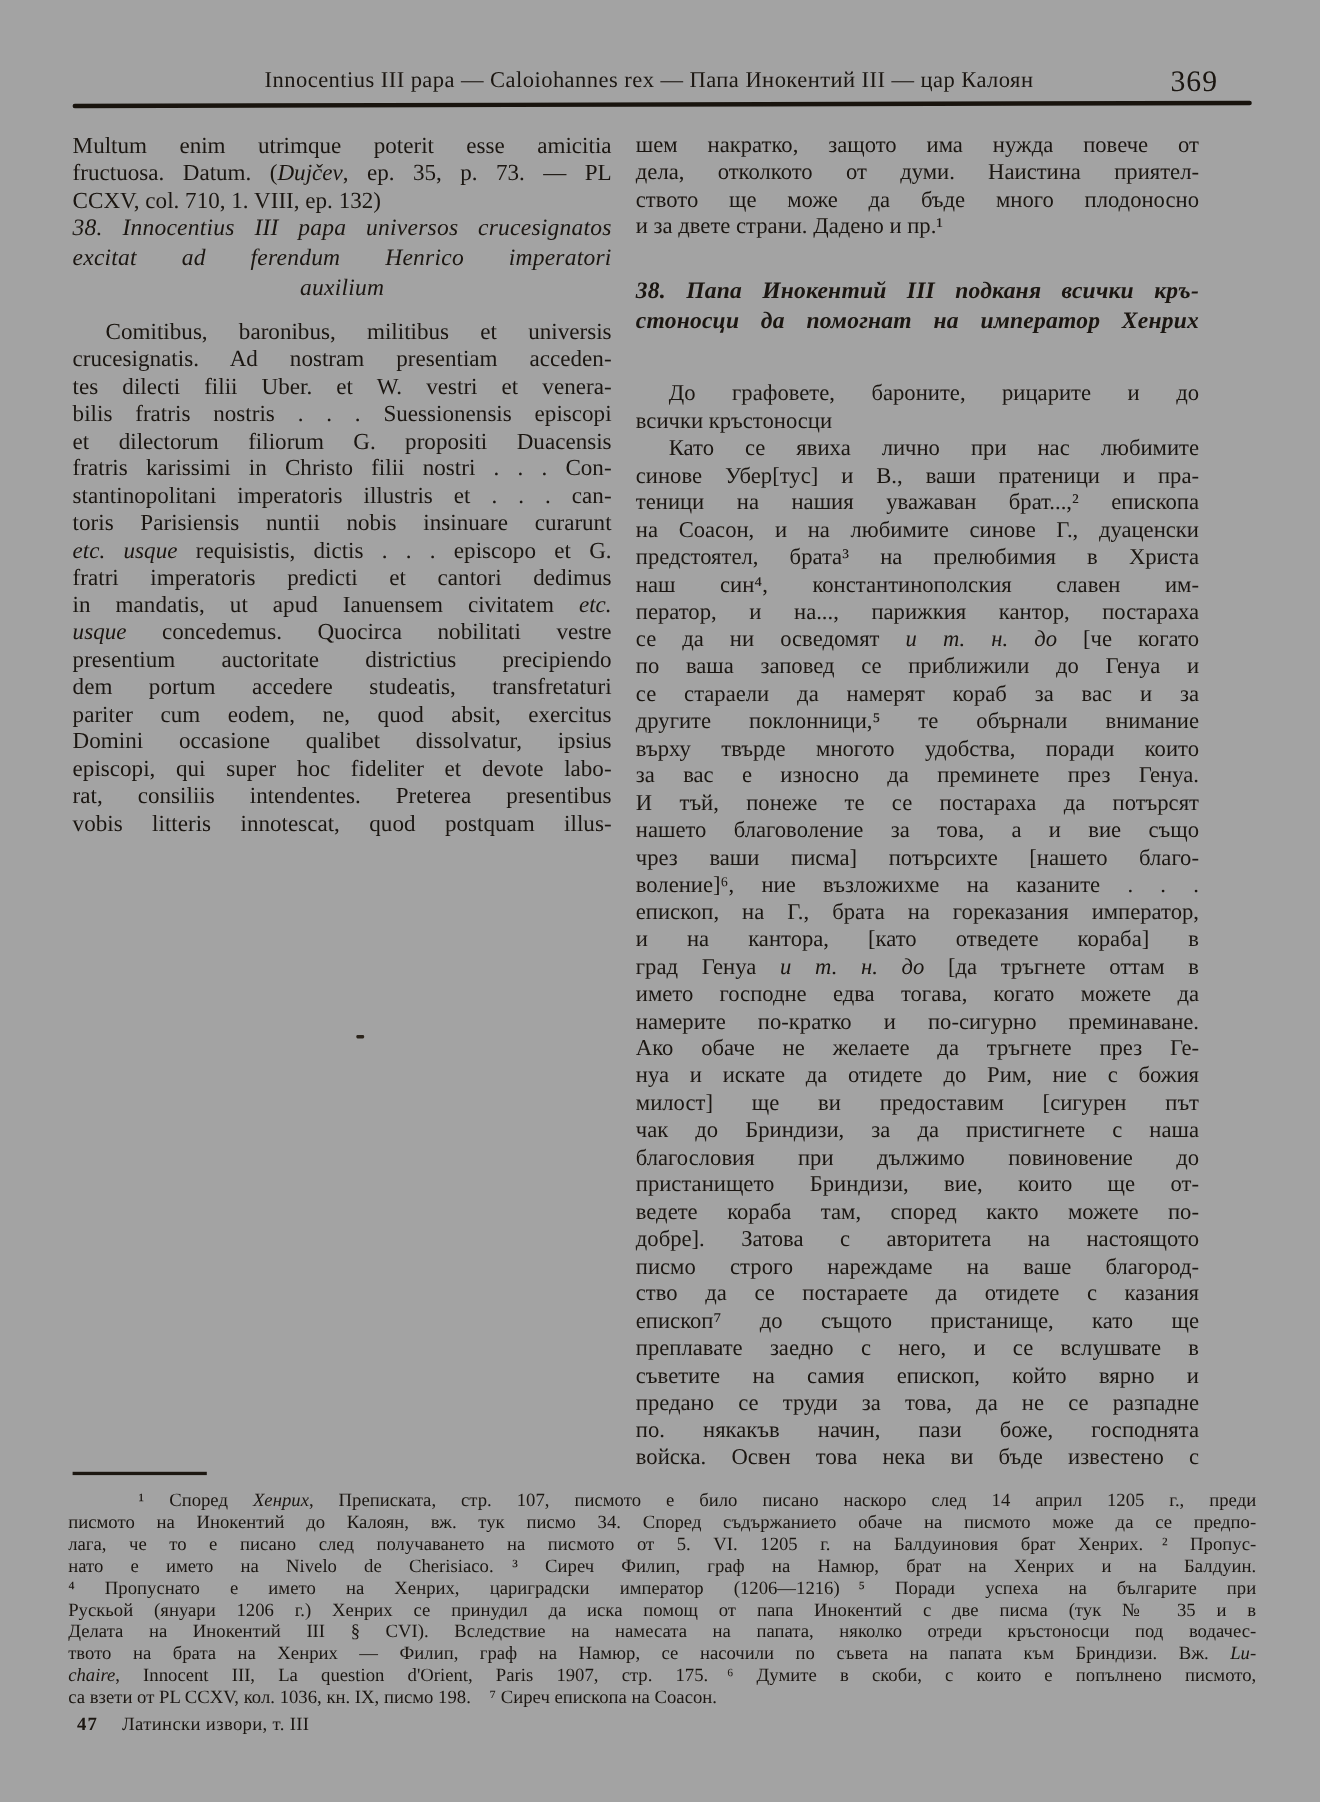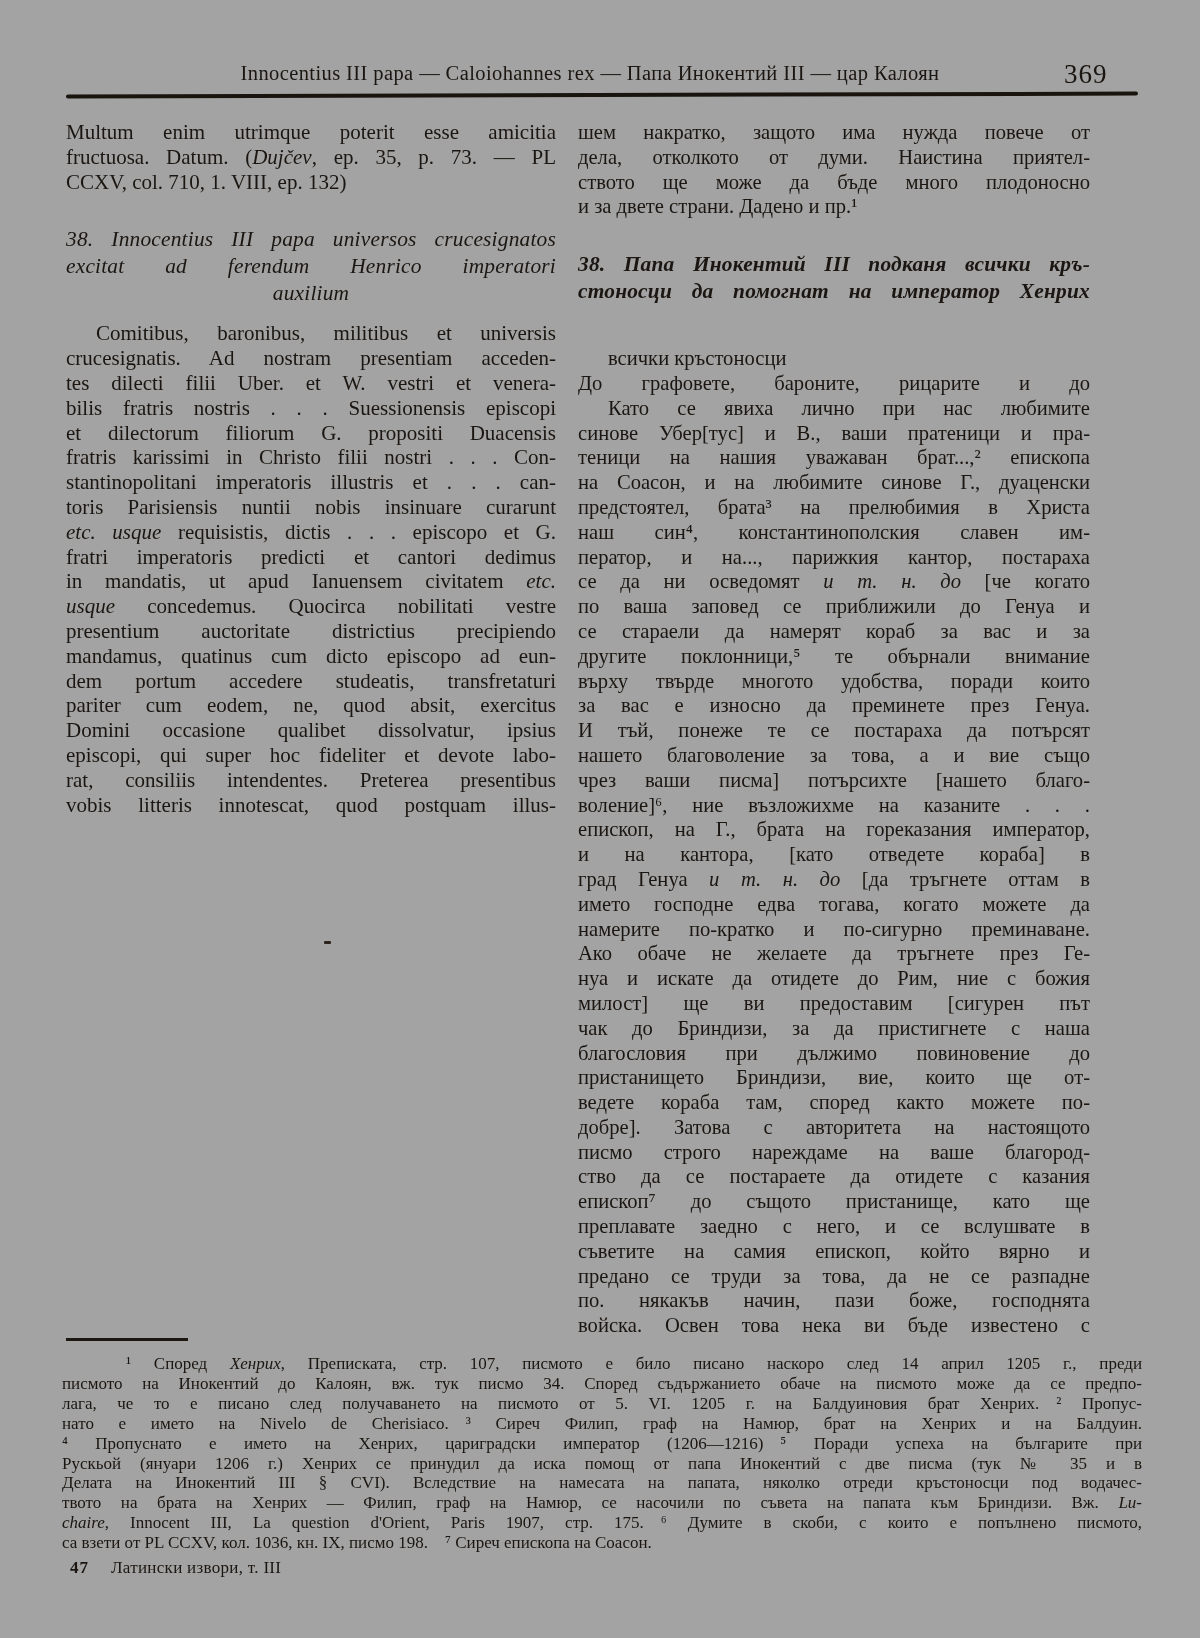--- a/index.html
+++ b/index.html
@@ -52,21 +52,21 @@
   .line { text-align: left; white-space: normal; }
   .line.j { text-align: justify; text-align-last: justify; }
   .heading {
     font-style: italic;
     font-size: 21.4px;
     line-height: 27px;
     letter-spacing: 0.2px;
   }
   .heading .line { text-align: center; }
   .heading .line.j { text-align: justify; text-align-last: justify; }
-  .block-heading-left  { margin-top: 32px; }
+  .block-heading-left  { }
   .block-heading-right { margin-top: 32px; font-weight: bold; }
   .block-body-left { margin-top: 14px; }
   .block-salutation { margin-top: 41px; }
   .indent-first .line:first-child { text-indent: 30px; }
   
   .footnote-rule {
     position: absolute;
     top: 1338px; left: 66px; width: 122px; height: 3px;
     background: #1c1711;
   }
@@ -125,21 +125,20 @@
           <div class="line j"><span>bilis fratris nostris . . . Suessionensis episcopi</span></div>
           <div class="line j"><span>et dilectorum filiorum G. propositi Duacensis</span></div>
           <div class="line j"><span>fratris karissimi in Christo filii nostri . . . Con-</span></div>
           <div class="line j"><span>stantinopolitani imperatoris illustris et . . . can-</span></div>
           <div class="line j"><span>toris Parisiensis nuntii nobis insinuare curarunt</span></div>
           <div class="line j"><span></span><i>etc. usque</i><span> requisistis, dictis . . . episcopo et G.</span></div>
           <div class="line j"><span>fratri imperatoris predicti et cantori dedimus</span></div>
           <div class="line j"><span>in mandatis, ut apud Ianuensem civitatem </span><i>etc.</i><span></span></div>
           <div class="line j"><span></span><i>usque</i><span> concedemus. Quocirca nobilitati vestre</span></div>
           <div class="line j"><span>presentium auctoritate districtius precipiendo</span></div>
-          <div class="line j"><span>mandamus, quatinus cum dicto episcopo ad eun-</span></div>
           <div class="line j"><span>dem portum accedere studeatis, transfretaturi</span></div>
           <div class="line j"><span>pariter cum eodem, ne, quod absit, exercitus</span></div>
           <div class="line j"><span>Domini occasione qualibet dissolvatur, ipsius</span></div>
           <div class="line j"><span>episcopi, qui super hoc fideliter et devote labo-</span></div>
           <div class="line j"><span>rat, consiliis intendentes. Preterea presentibus</span></div>
           <div class="line j"><span>vobis litteris innotescat, quod postquam illus-</span></div>
         </div>
     </section>
 
     <section class="col col-right">
@@ -147,22 +146,22 @@
           <div class="line j"><span>шем накратко, защото има нужда повече от</span></div>
           <div class="line j"><span>дела, отколкото от думи. Наистина приятел-</span></div>
           <div class="line j"><span>ството ще може да бъде много плодоносно</span></div>
           <div class="line"><span>и за двете страни. Дадено и пр.¹</span></div>
         </div>
       <div class="block heading block-heading-right">
           <div class="line j"><span>38. Папа Инокентий III подканя всички кръ-</span></div>
           <div class="line j"><span>стоносци да помогнат на император Хенрих</span></div>
         </div>
       <div class="block salutation block-salutation indent-first">
+          <div class="line j"><span>До графовете, бароните, рицарите и до</span></div>
           <div class="line"><span>всички кръстоносци</span></div>
-          <div class="line j"><span>До графовете, бароните, рицарите и до</span></div>
         </div>
       <div class="block body indent-first">
           <div class="line j"><span>Като се явиха лично при нас любимите</span></div>
           <div class="line j"><span>синове Убер[тус] и В., ваши пратеници и пра-</span></div>
           <div class="line j"><span>теници на нашия уважаван брат...,² епископа</span></div>
           <div class="line j"><span>на Соасон, и на любимите синове Г., дуаценски</span></div>
           <div class="line j"><span>предстоятел, брата³ на прелюбимия в Христа</span></div>
           <div class="line j"><span>наш син⁴, константинополския славен им-</span></div>
           <div class="line j"><span>ператор, и на..., парижкия кантор, постараха</span></div>
           <div class="line j"><span>се да ни осведомят </span><i>и т. н. до</i><span> [че когато</span></div>

